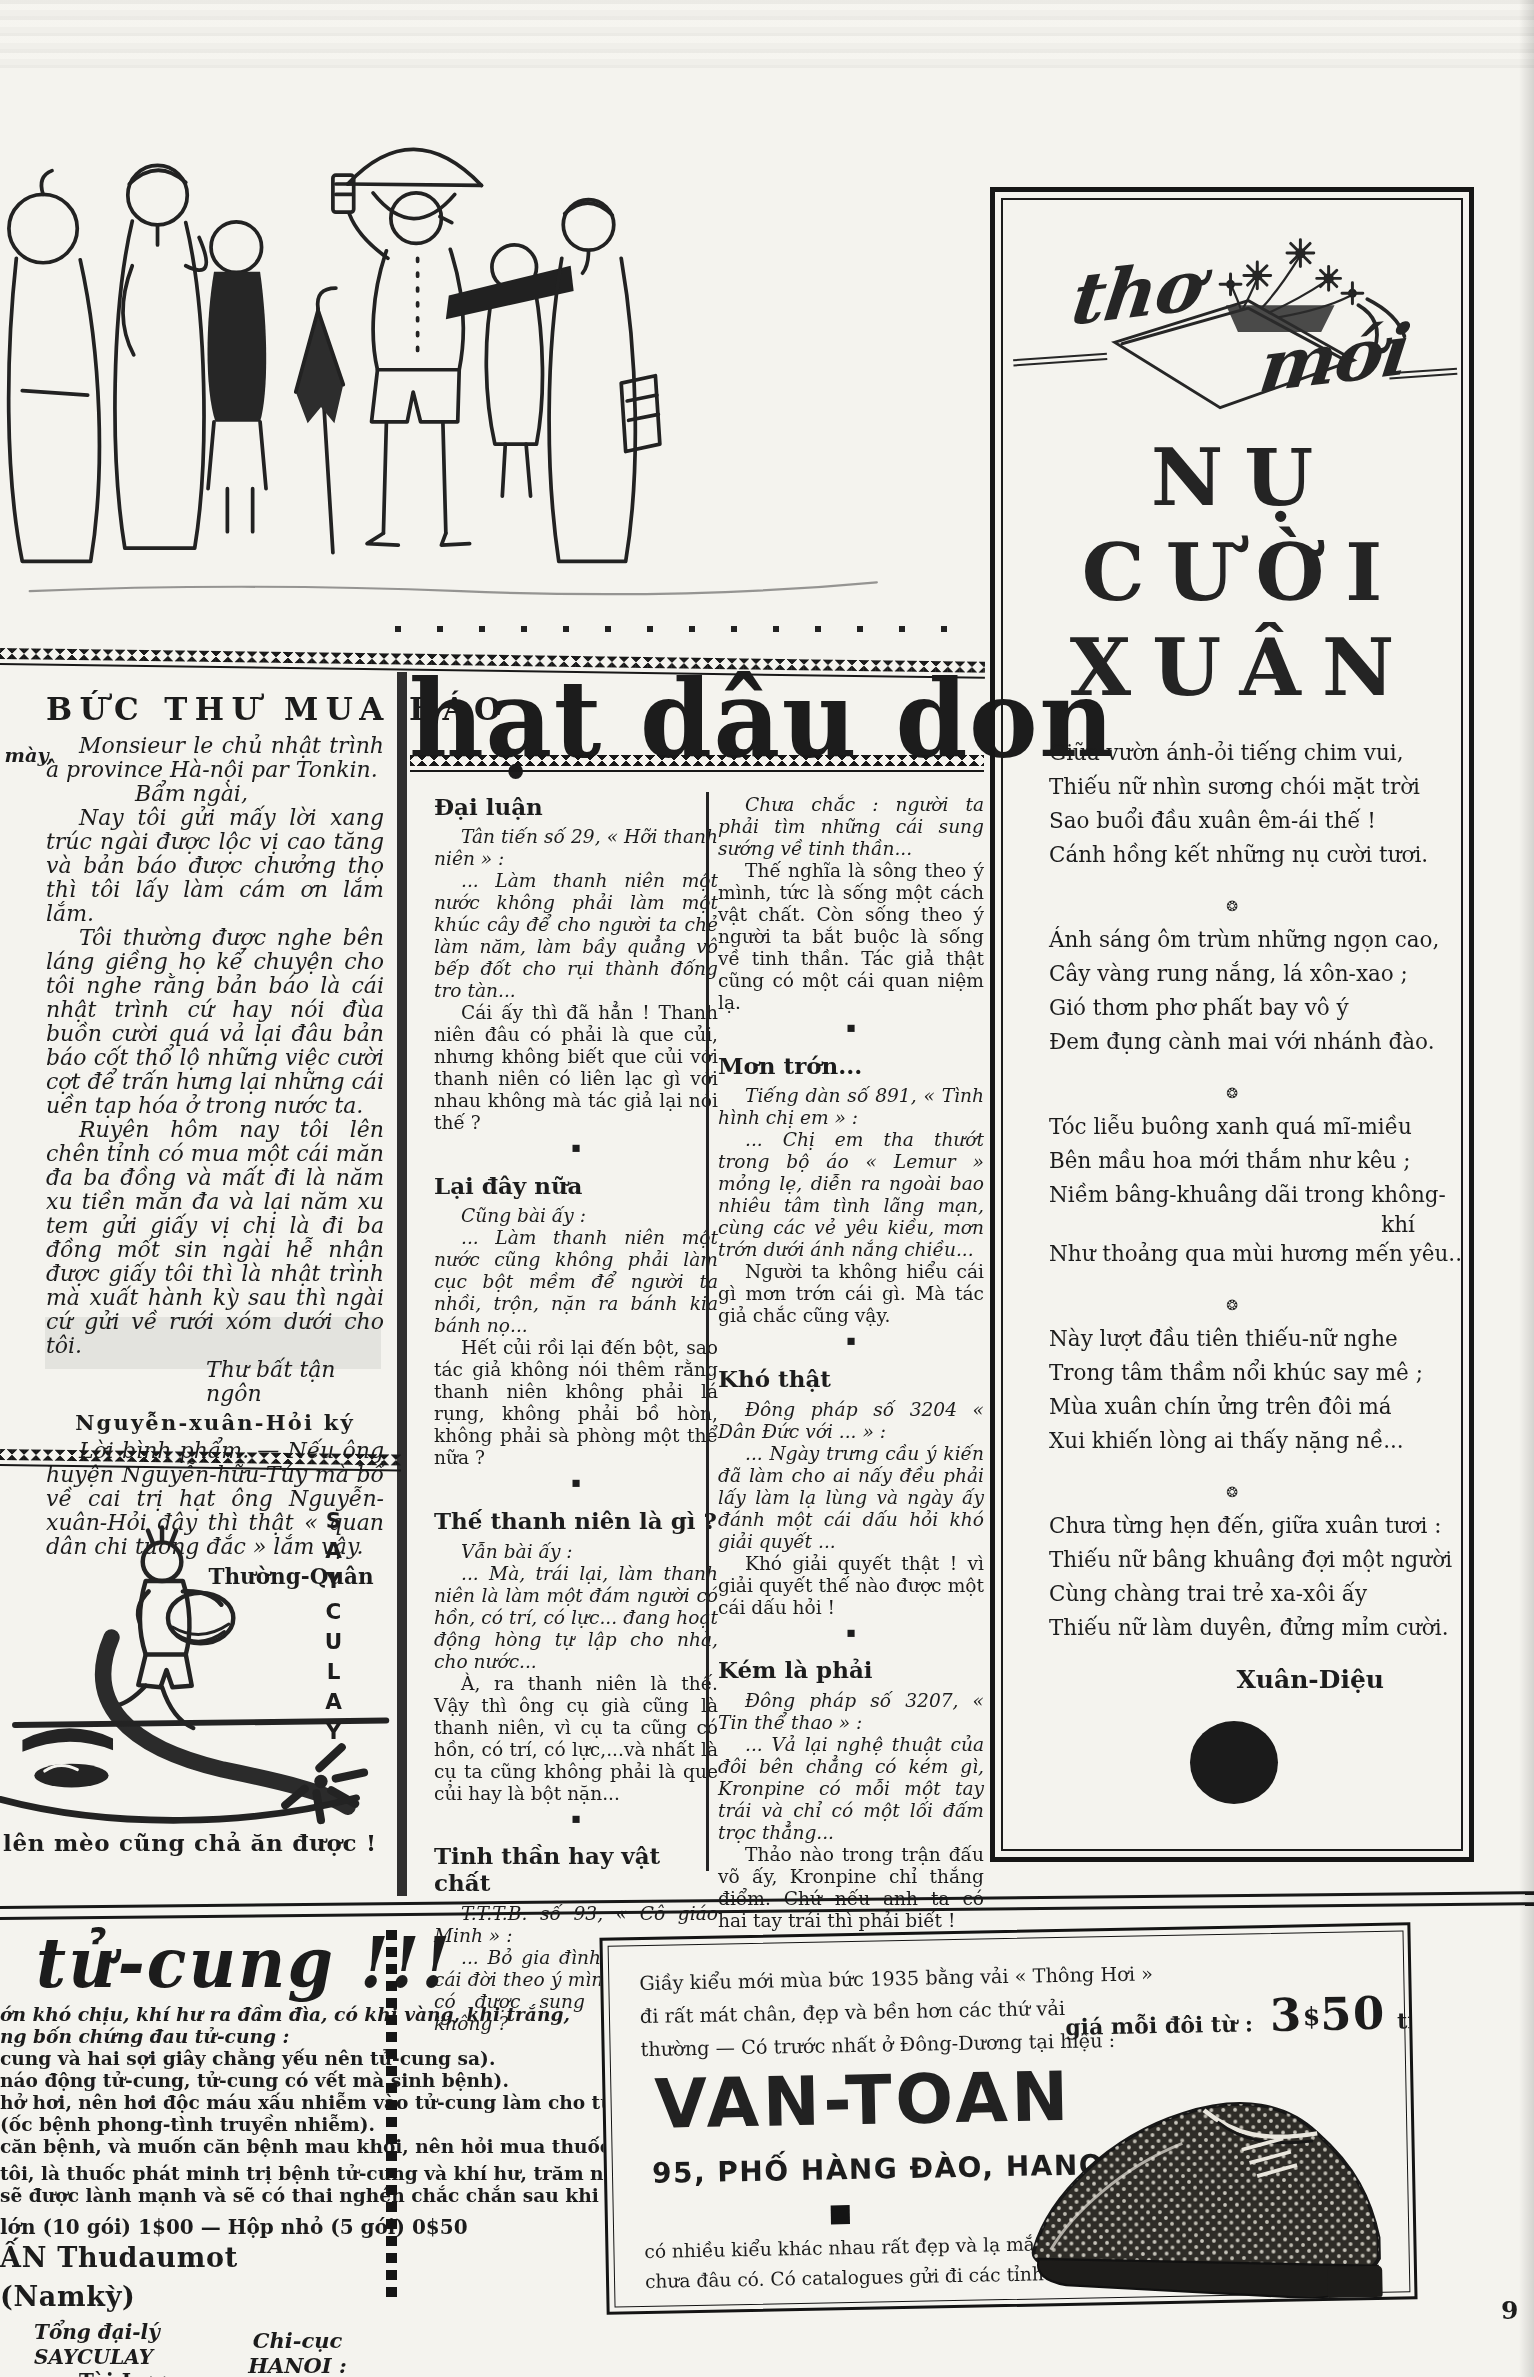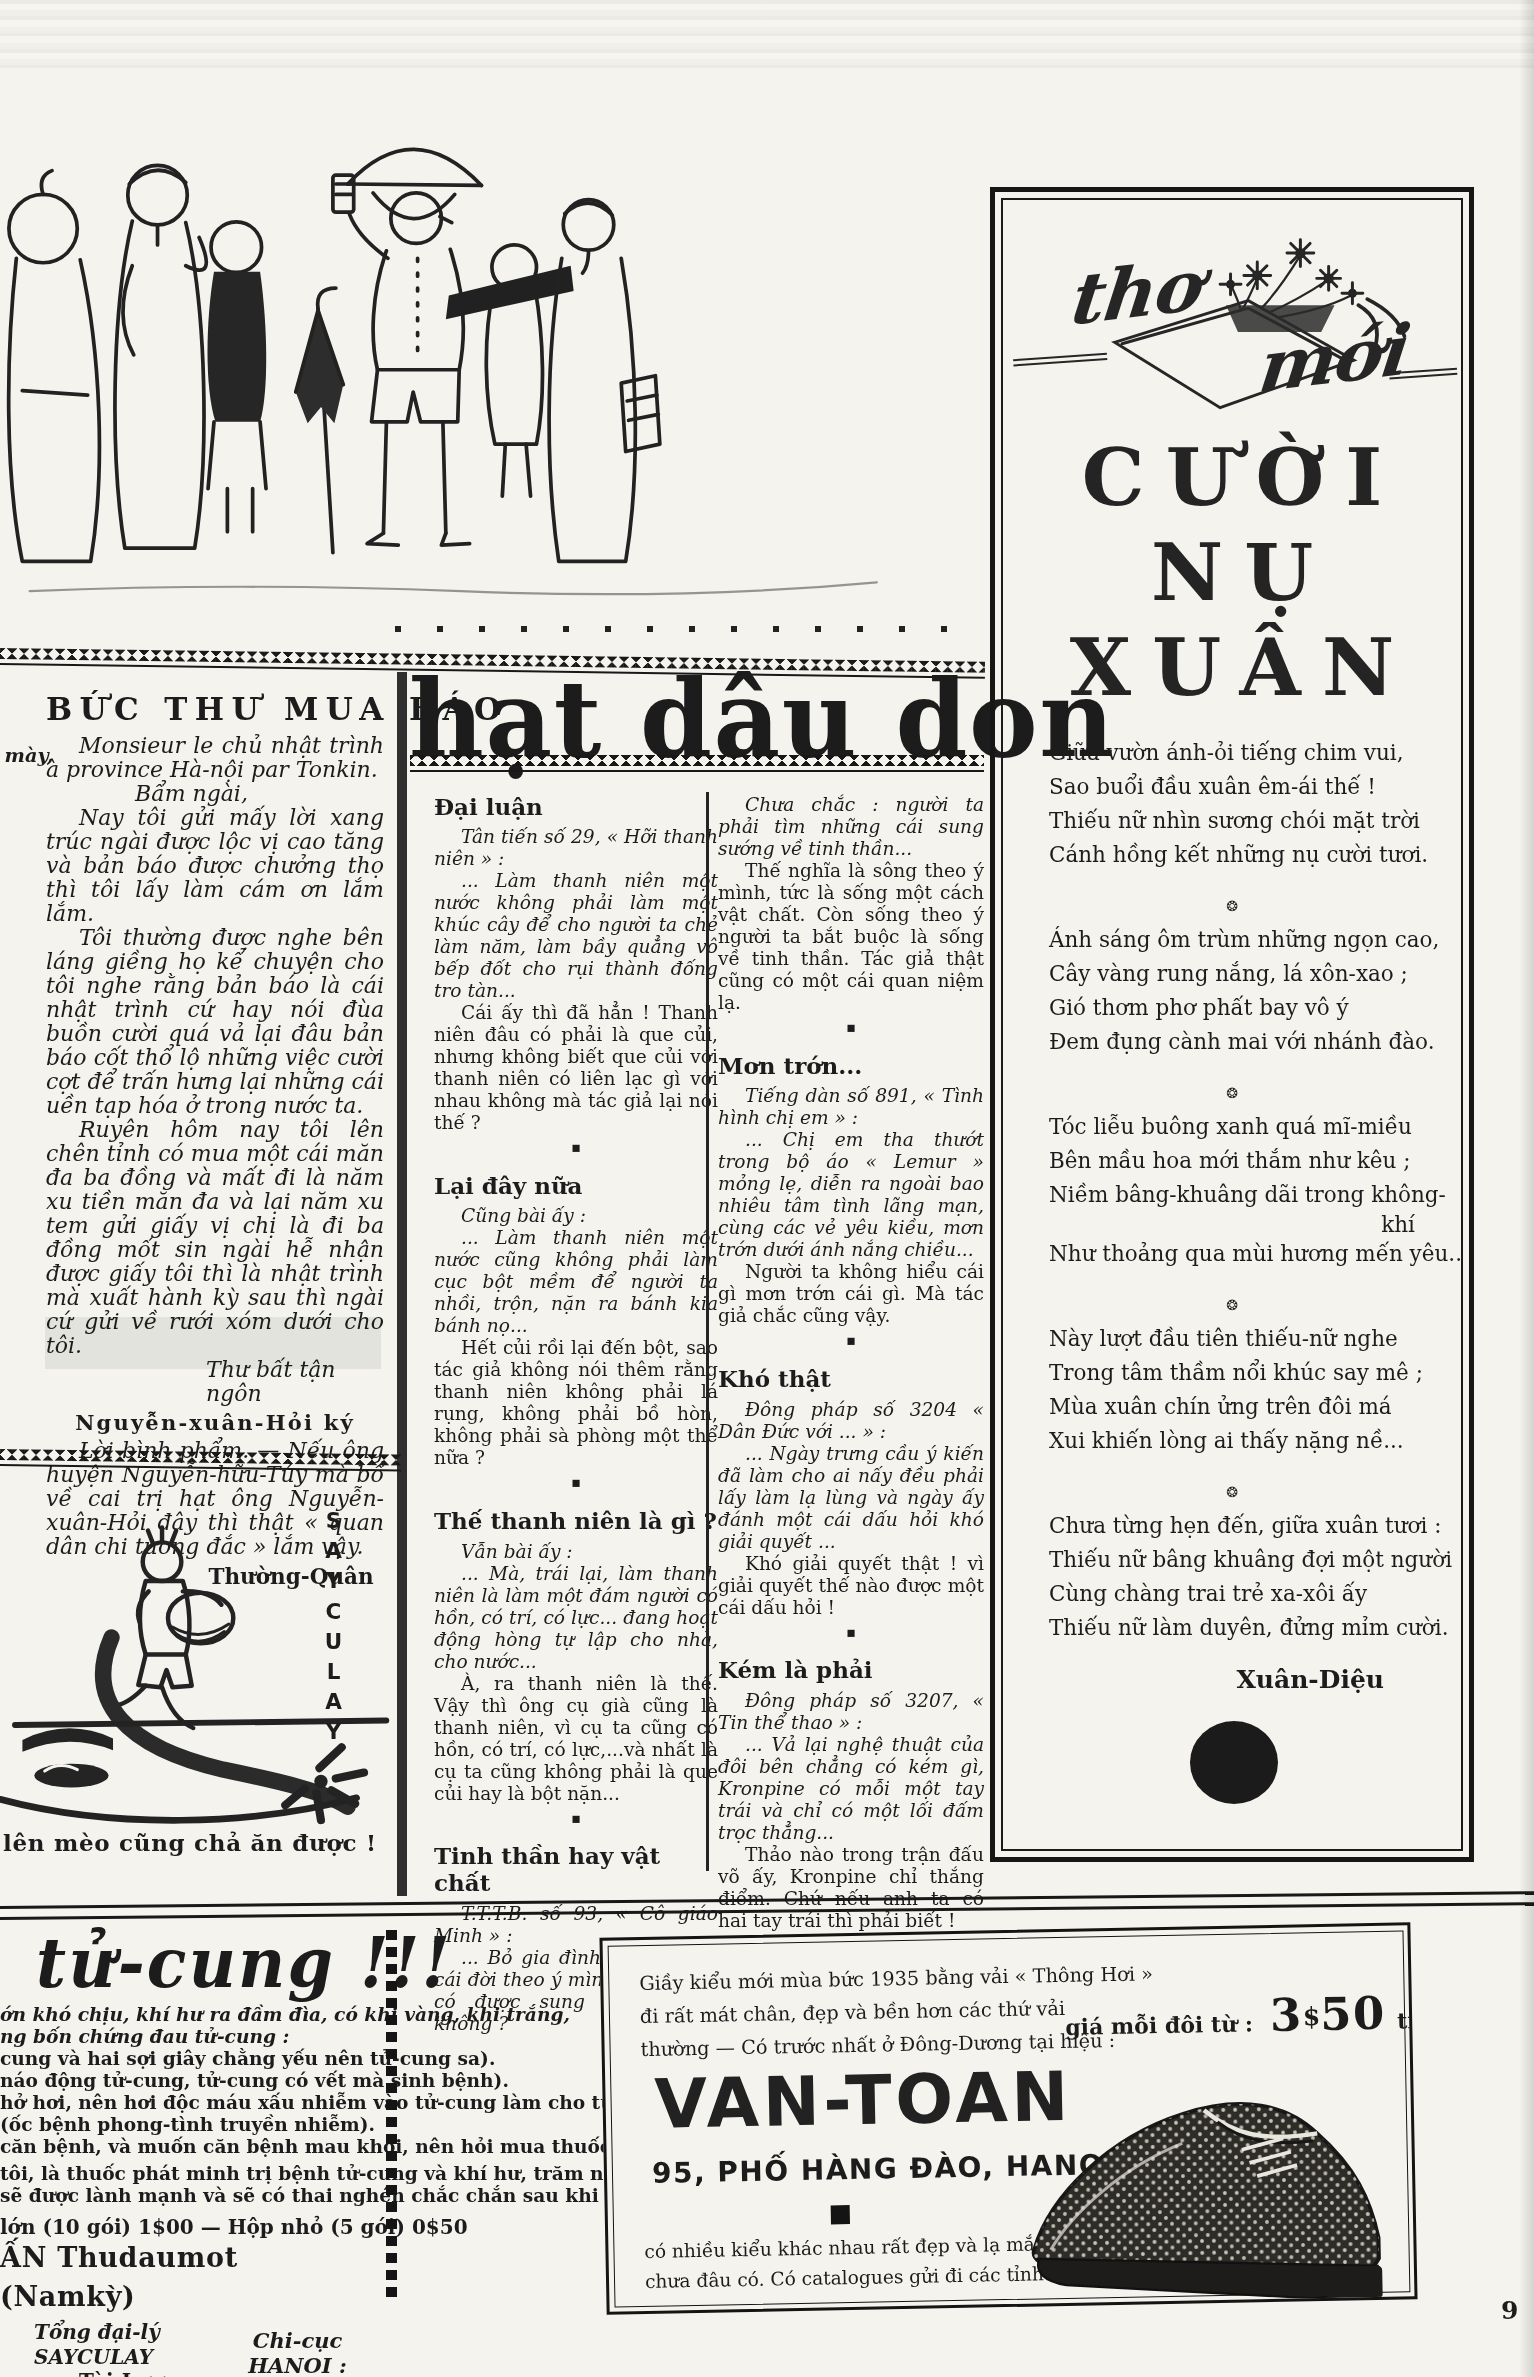--- a/index.html
+++ b/index.html
@@ -348,29 +348,29 @@
           </g>
           <path d="M300,128 L446,128 L428,164 L316,164 Z" fill="#2b2b2b" stroke="none" opacity=".85"></path>
           <path d="M478,128 Q512,148 500,186 M490,120 Q530,140 540,170" stroke-width="5"></path>
         </svg>
         <div class="script-word" style="left:71px;top:40px">thơ</div>
         <div class="script-word" style="left:259px;top:106px">mới</div>
         <div class="flourish" style="left:10.4px;top:146px;width:94px"></div>
         <div class="flourish" style="left:386px;top:160px;width:68px"></div>
       </div>
 
+      <div class="ptitle">NỤ</div>
       <div class="ptitle">CƯỜI</div>
-      <div class="ptitle">NỤ</div>
       <div class="ptitle">XUÂN</div>
 
       <div class="poem">
         <div class="stanza">
           <div class="pl">Giữa vườn ánh-ỏi tiếng chim vui,</div>
+          <div class="pl">Thiếu nữ nhìn sương chói mặt  trời</div>
           <div class="pl">Sao buổi đầu xuân êm-ái thế !</div>
-          <div class="pl">Thiếu nữ nhìn sương chói mặt  trời</div>
           <div class="pl">Cánh hồng kết những nụ cười tươi.</div>
         </div>
         <div class="orn2">❂</div>
         <div class="stanza">
           <div class="pl">Ánh sáng ôm trùm những ngọn cao,</div>
           <div class="pl">Cây vàng rung nắng, lá xôn-xao ;</div>
           <div class="pl">Gió thơm phơ phất bay vô ý</div>
           <div class="pl">Đem đụng cành mai với nhánh đào.</div>
         </div>
         <div class="orn2">❂</div>

